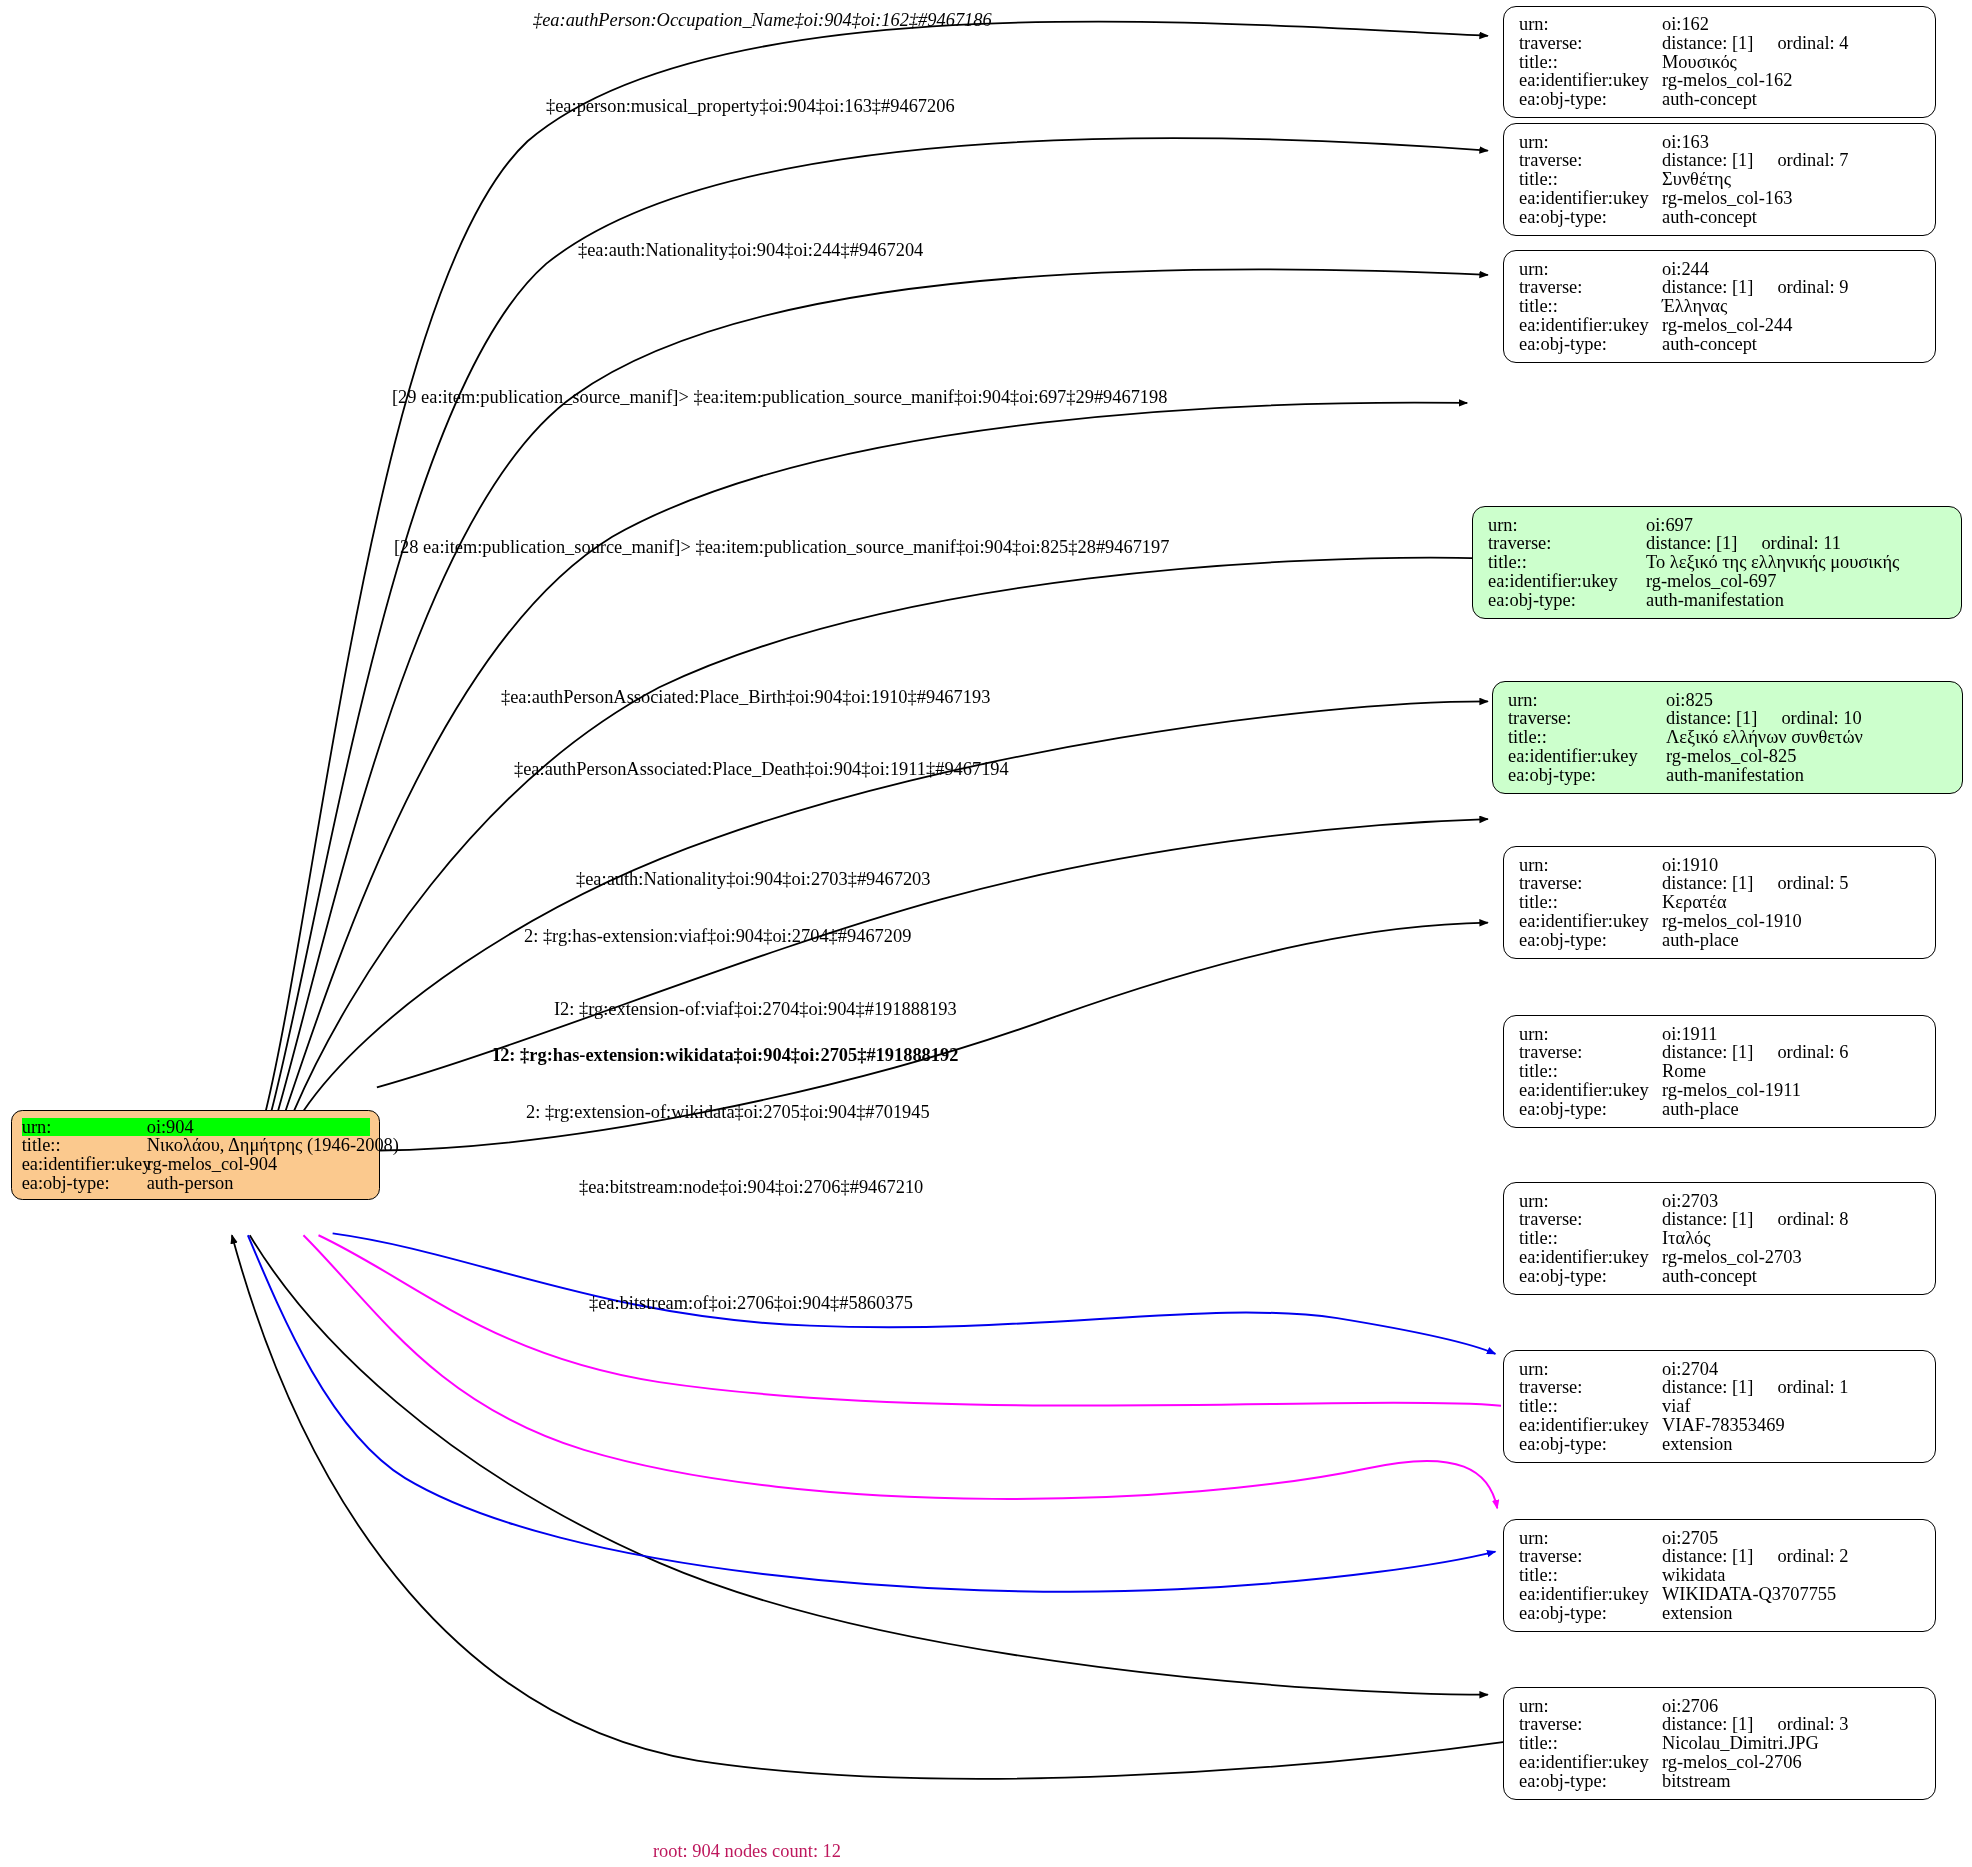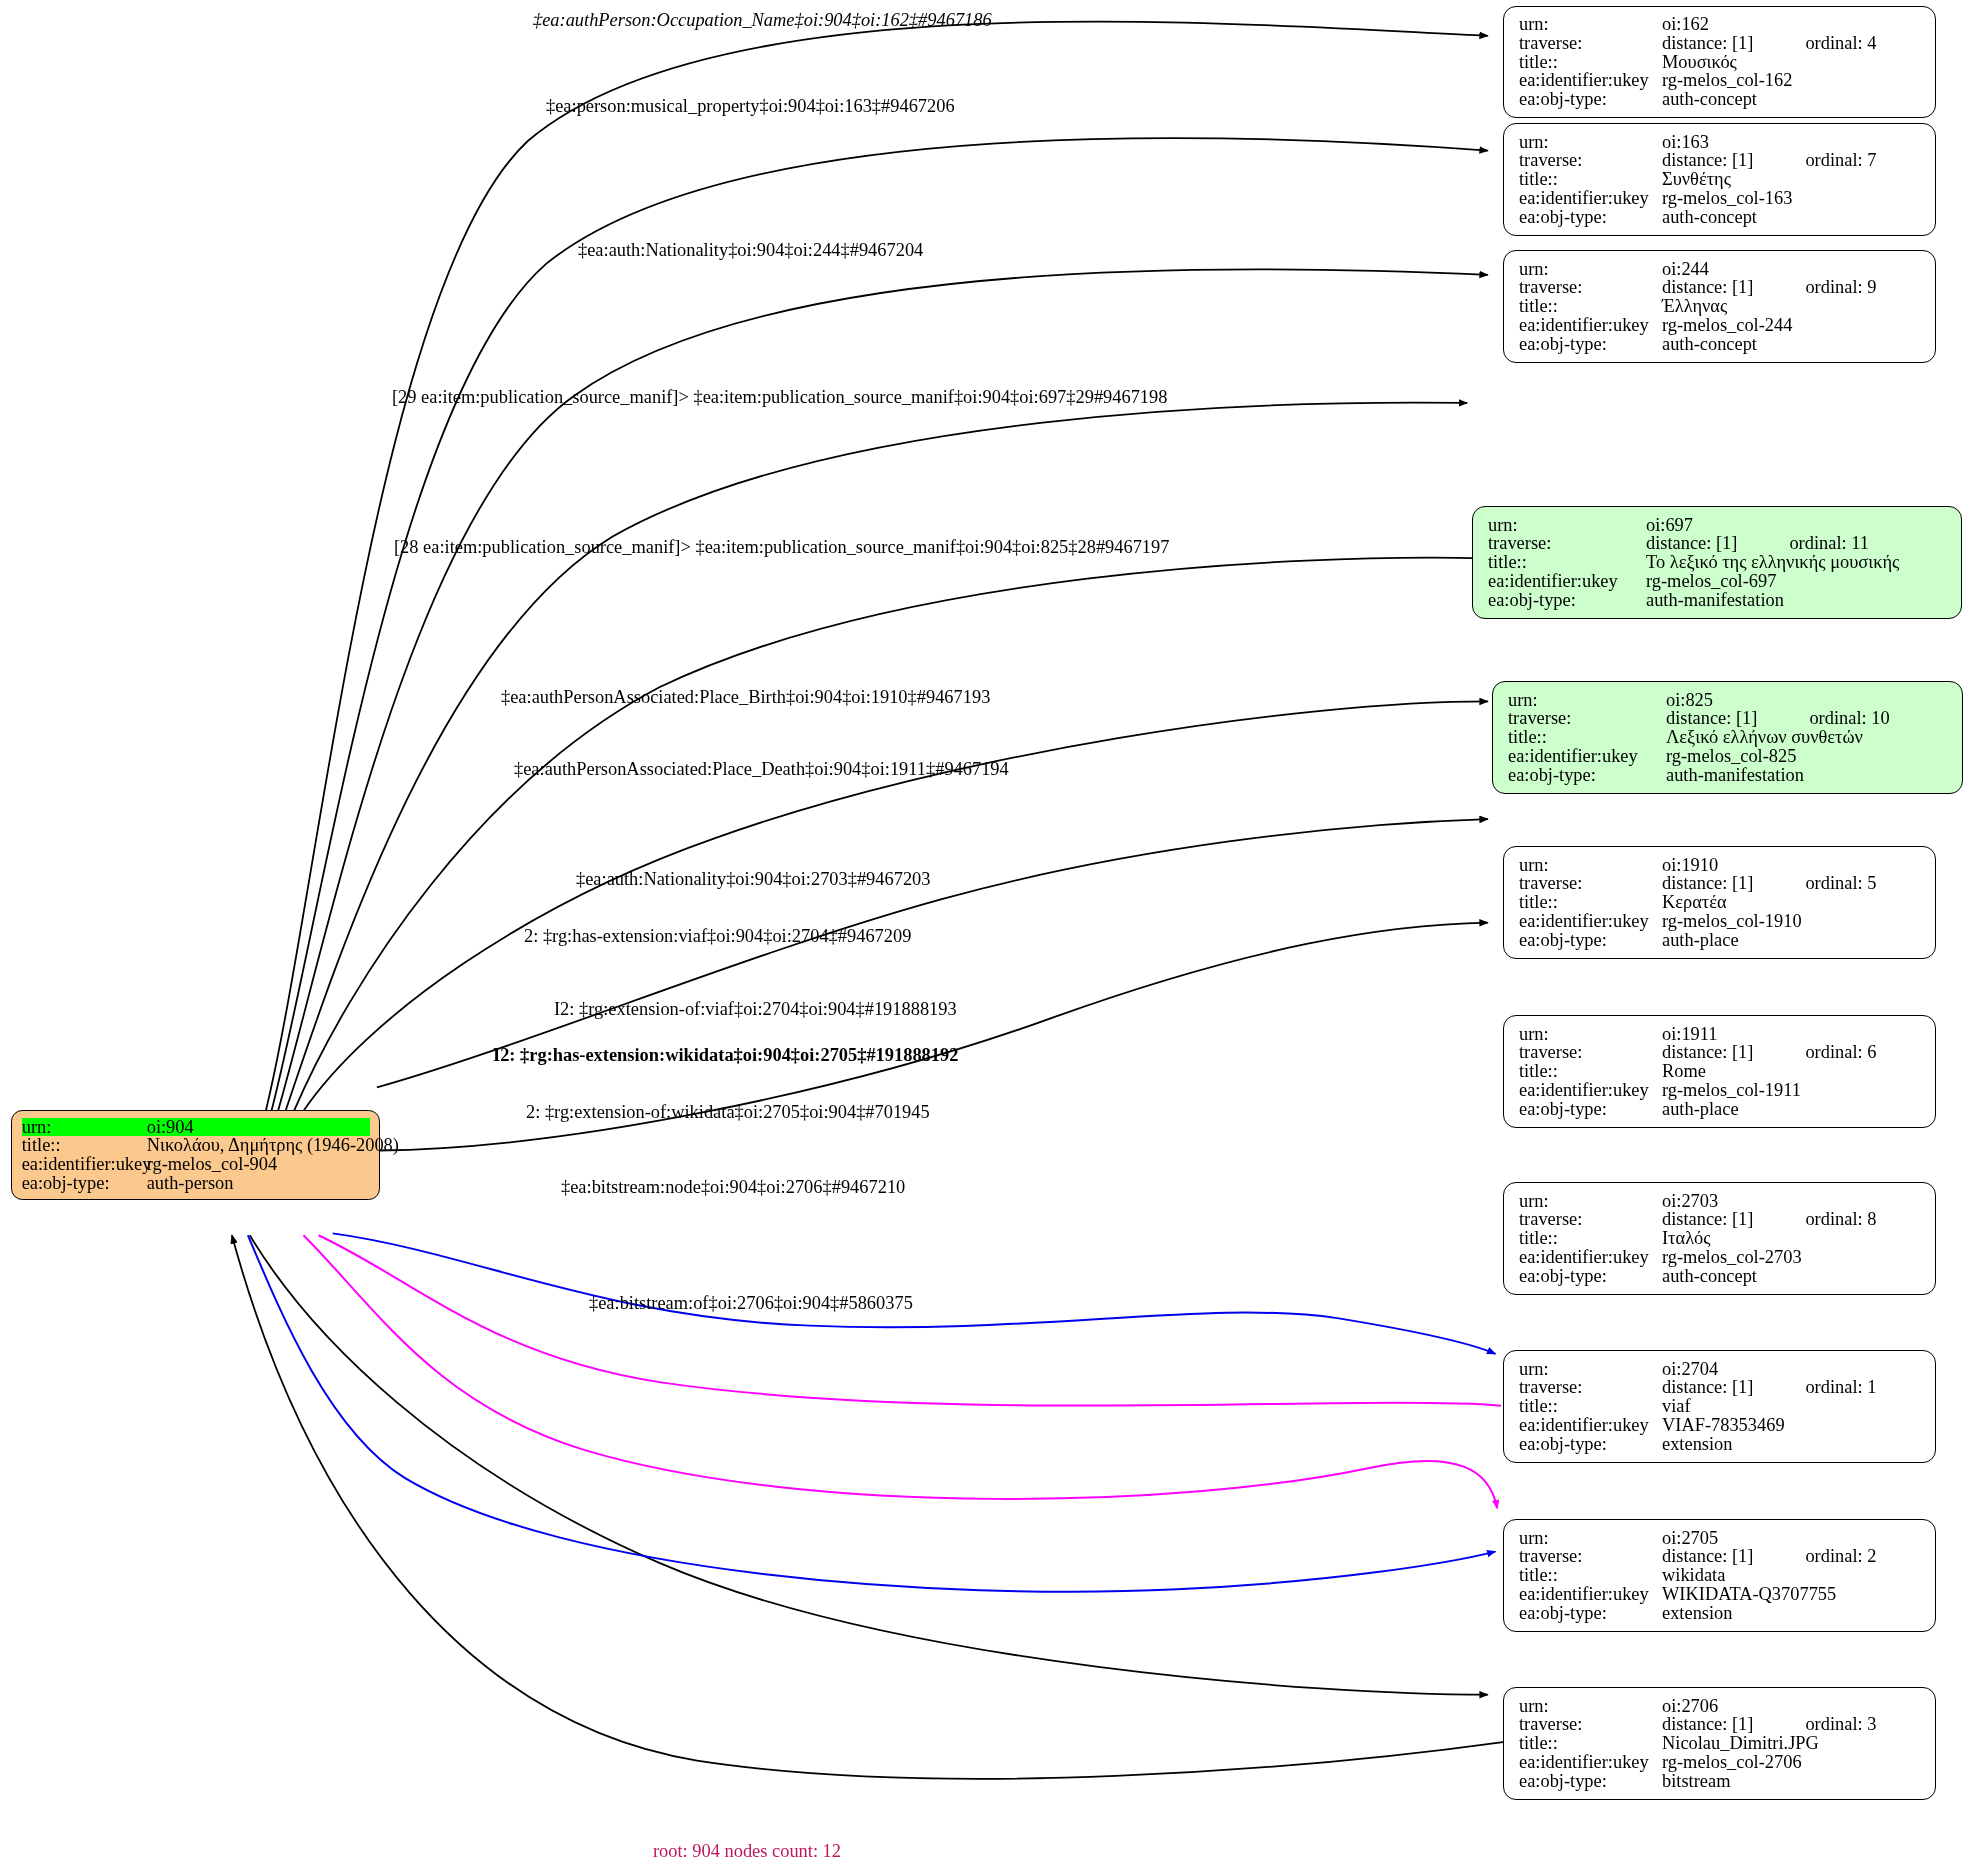--- a/index.html
+++ b/index.html
@@ -54,21 +54,21 @@
     flex: 0 0 auto;
   }
   .v {
     font-size: 18.4px;
     flex: 0 0 auto;
   }
   
   .node .k { width: 143px; }
   .node.root .k { width: 125px; }
   .ord {
-    padding-left: 52px;
+    padding-left: 24px;
   }
   .node.root .rowhl {
     background: #00ff00;
     display: flex;
     width: 100%;
   }
   .edge-label {
     position: absolute;
     font-size: 18.4px;
     white-space: nowrap;
@@ -428,20 +428,20 @@
   <div class="edge-label" style="left:576px; top:870px;text-align:right;">‡ea:auth:Nationality‡oi:904‡oi:2703‡#9467203</div>
 
   <div class="edge-label" style="left:524px; top:927px;">2: ‡rg:has-extension:viaf‡oi:904‡oi:2704‡#9467209</div>
 
   <div class="edge-label" style="left:554px; top:1000px;">I2: ‡rg:extension-of:viaf‡oi:2704‡oi:904‡#191888193</div>
 
   <div class="edge-label" style="left:493px; top:1046px;font-weight:bold;">I2: ‡rg:has-extension:wikidata‡oi:904‡oi:2705‡#191888192</div>
 
   <div class="edge-label" style="left:526px; top:1103px;">2: ‡rg:extension-of:wikidata‡oi:2705‡oi:904‡#701945</div>
 
-  <div class="edge-label" style="left:561px; top:1178px;">‡ea:bitstream:node‡oi:904‡oi:2706‡#9467210</div>
+  <div class="edge-label" style="left:579px; top:1178px;">‡ea:bitstream:node‡oi:904‡oi:2706‡#9467210</div>
 
   <div class="edge-label" style="left:589px; top:1294px;">‡ea:bitstream:of‡oi:2706‡oi:904‡#5860375</div>
 
   <div class="footer-label" style="left:653px; top:1841px;">root: 904 nodes count: 12</div>
 
 </div>
 
 
 </body></html>

